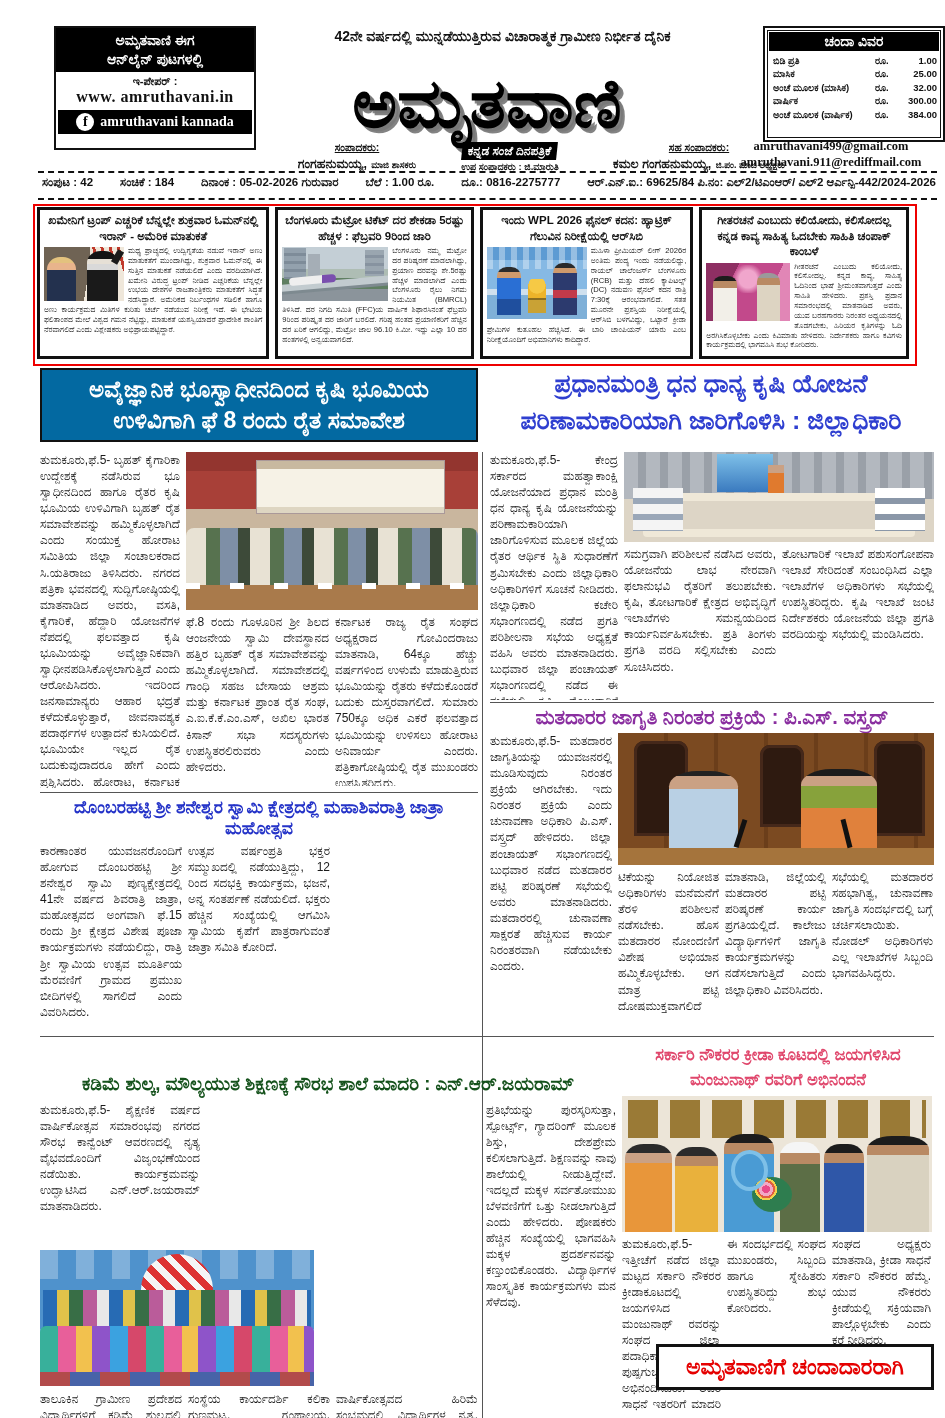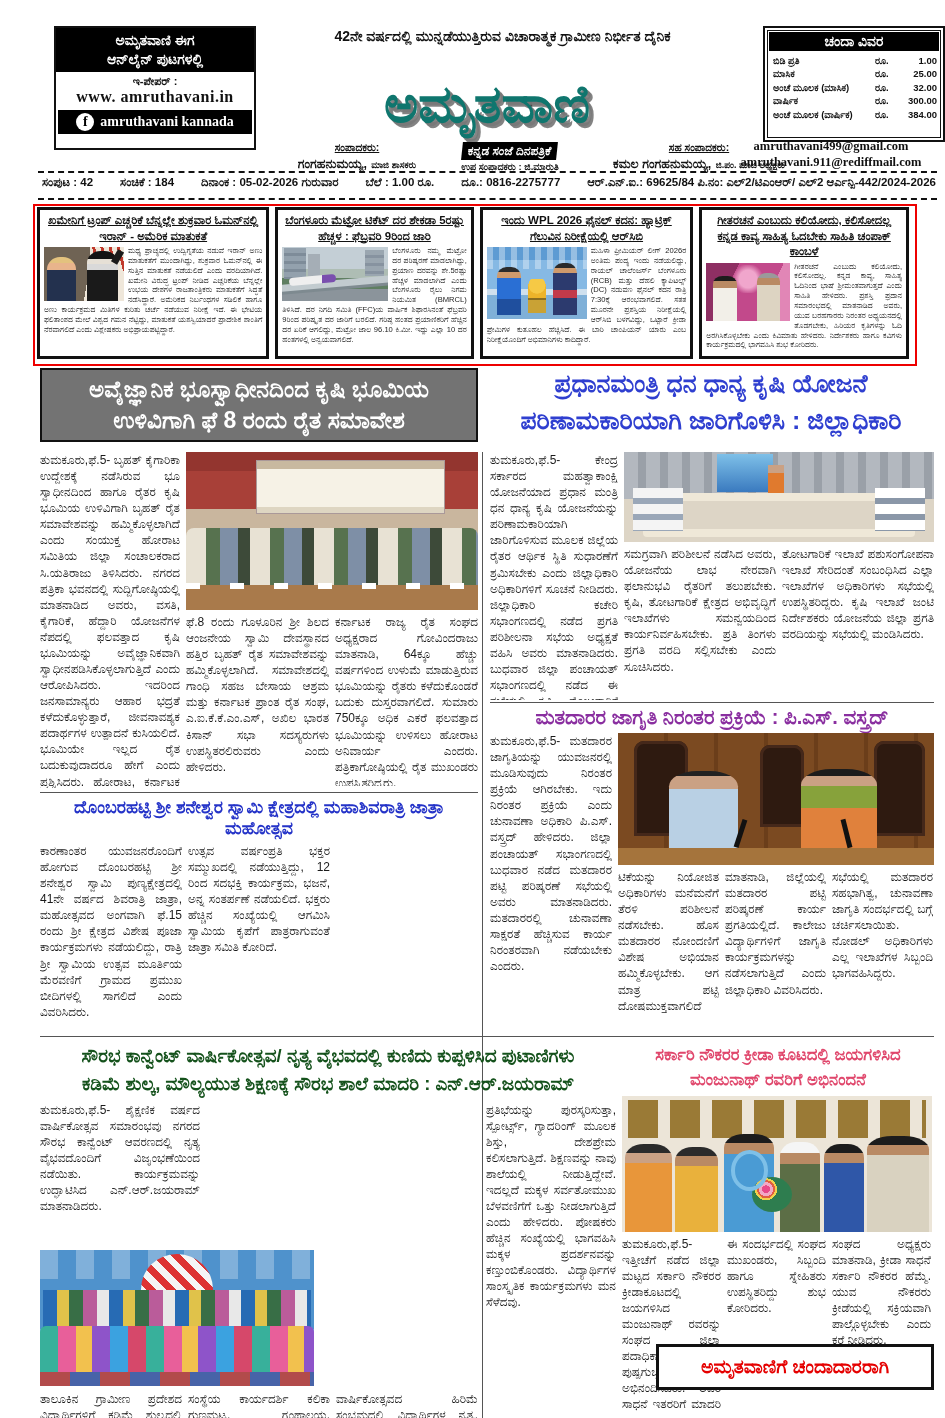--- a/index.html
+++ b/index.html
@@ -8,21 +8,21 @@
   
   #onlineBox{left:54px;top:26px;width:198px;height:120px;border:2px solid #111;background:#fff;}
   .ob-top{background:#000;color:#fff;text-align:center;font-weight:bold;font-size:14px;line-height:1.35;padding:3px 2px;}
   .ob-mid{text-align:center;padding:3px 0 2px;}
   .ob-ep{font-size:11px;font-weight:bold;}
   .ob-url{font-family:"Liberation Serif",serif;font-weight:bold;font-size:16px;letter-spacing:.5px;}
   .ob-fb{background:#000;color:#fff;margin:2px;display:flex;align-items:center;gap:6px;justify-content:center;padding:3px 2px;font-family:"Liberation Serif",serif;font-weight:bold;font-size:14px;}
   .fb-ic{width:18px;height:18px;border-radius:50%;background:#fff;color:#000;display:inline-flex;align-items:center;justify-content:center;font-weight:bold;font-family:"Liberation Serif",serif;font-size:14px;}
   #tagline{left:250px;top:28px;width:505px;text-align:center;font-weight:bold;font-size:14px;}
   #mastTitle{left:232px;top:46px;width:510px;height:116px;display:flex;align-items:center;justify-content:center;
-    font-size:52px;font-weight:bold;color:#0f766e;text-shadow:3px 3px 0 rgba(120,120,120,.9),5px 5px 0 rgba(30,30,30,.55);white-space:nowrap;}
+    font-size:68px;font-weight:bold;color:#000000;text-shadow:3px 3px 0 rgba(120,120,120,.9),5px 5px 0 rgba(30,30,30,.55);white-space:nowrap;}
   .edlabel{font-size:10.5px;font-weight:bold;text-decoration:underline;}
   .edname{font-size:12.5px;font-weight:bold;}
   .edrole{font-size:9px;font-weight:bold;}
   #editorL{left:272px;top:141px;width:170px;text-align:center;}
   #badgeWrap{left:446px;top:141px;width:128px;text-align:center;}
   .badge{background:#000;color:#fff;font-weight:bold;font-size:12px;padding:2px 6px;display:inline-block;transform:skewX(-6deg);}
   .subed{font-size:9.5px;font-weight:bold;margin-top:1px;}
   #editorR{left:584px;top:141px;width:230px;text-align:center;}
   #subsBox{left:763px;top:26px;width:174px;height:108px;border:2px solid #111;box-shadow:inset 0 0 0 2px #fff,inset 0 0 0 3px #111;background:#fff;padding:2px;}
   .subs-title{background:#000;color:#fff;font-weight:bold;text-align:center;font-size:14px;padding:1px 0;margin:2px;}
@@ -32,27 +32,27 @@
   .subs-row .v{width:40px;text-align:right;}
   #emails{left:722px;top:138px;width:218px;text-align:center;font-family:"Liberation Serif",serif;font-weight:bold;font-size:12.5px;line-height:1.3;}
   .dash{border-top:2px dashed #111;height:0;}
   #dash1{left:38px;top:171px;width:899px;}
   #dash2{left:38px;top:198px;width:899px;}
   #infoLine{left:42px;top:176px;width:894px;display:flex;justify-content:space-between;font-size:11.5px;font-weight:bold;white-space:nowrap;}
   
   #boxFrame{left:33px;top:204px;width:880px;height:158px;border:2px solid #e00;}
   #boxRow{left:37px;top:207px;width:872px;height:152px;display:flex;gap:6px;}
   .nbox{border:3px solid #111;background:#fff;padding:2px 4px;overflow:hidden;}
-  .nbox .t{font-size:11.5px;font-weight:bold;text-align:center;line-height:1.35;margin:1px 0 2px;text-decoration:underline;}
+  .nbox .t{font-size:11.5px;font-weight:bold;text-align:center;line-height:1.35;margin:1px 0 2px;}
   .nbox .b{font-size:7.6px;line-height:1.3;text-align:justify;color:#222;}
   .ph{position:relative;overflow:hidden;background:#bbb;}
   .ph i{position:absolute;display:block;}
   .fl{float:left;margin:1px 4px 1px 0;}
   
-  #redHead{left:40px;top:368px;width:438px;height:74px;background:#737373;border:2px solid #111;color:#fff;
+  #redHead{left:40px;top:368px;width:438px;height:74px;background:#0369a1;border:2px solid #111;color:#fff;
     display:flex;align-items:center;justify-content:center;text-align:center;font-weight:bold;font-size:23px;line-height:1.35;padding:0 6px;box-sizing:border-box;}
   #blueHead{left:488px;top:360px;width:446px;height:84px;color:#2f3fd0;display:flex;align-items:center;justify-content:center;
     text-align:center;font-weight:bold;font-size:25px;line-height:1.5;}
   .rule{background:#555;}
   
   .coltext{font-size:12px;line-height:1.34;text-align:justify;overflow:hidden;color:#1a1a1a;}
   #artL1{left:40px;top:452px;width:438px;height:336px;display:flex;gap:6px;}
   #artL1 .c1{width:140px;height:336px;}
   #artL1 .right{width:292px;}
   #phFarmers{width:292px;height:158px;}
@@ -89,21 +89,21 @@
   #phSchool{width:274px;height:136px;}
   #artBL .row2{display:flex;gap:6px;margin-top:5px;}
   #artBL .row2 .coltext{width:142px;height:168px;}
   #artBL .rcol{width:130px;height:318px;}
   #artBR{left:622px;top:1042px;width:312px;height:376px;}
   #artBR .hl{color:#e0476c;font-weight:bold;font-size:16.5px;text-align:center;line-height:1.5;margin-bottom:4px;}
   #phFelic{width:310px;height:136px;}
   #artBR .subcols{display:flex;gap:6px;margin-top:4px;}
   #artBR .subcols .coltext{width:99px;height:176px;}
   #subscribeBox{left:656px;top:1344px;width:272px;height:40px;border:3px solid #111;background:#fff;display:flex;align-items:center;justify-content:center;
-    color:#e50000;font-weight:bold;font-size:19px;}
+    color:#e50000;font-weight:bold;font-size:22px;}
   
   #phIran{width:80px;height:54px;background:linear-gradient(100deg,#6f6354 0 55%,#efe7da 55%);}
   #phIran i:nth-child(1){right:0;top:0;width:42%;height:44%;background:repeating-linear-gradient(75deg,#c0392b 0 3px,#efe7da 3px 8px);}
   #phIran i:nth-child(2){left:4%;bottom:0;width:36%;height:82%;background:linear-gradient(#e3c27e 0 14%,#e8b48c 14% 30%,#23314e 30%);border-radius:45% 45% 0 0/28%;}
   #phIran i:nth-child(3){right:8%;bottom:0;width:38%;height:92%;background:linear-gradient(#141414 0 16%,#e6e0d6 16% 26%,#d9d9d9 26% 38%,#1a1a1a 38%);border-radius:45% 45% 0 0/24%;}
   #phIran i:nth-child(4){right:4%;top:6%;width:9%;height:26%;background:#1a1a1a;transform:rotate(30deg);}
   #phMetro{width:106px;height:54px;background:linear-gradient(180deg,#c4cfd6 0 40%,#aebdb4 40% 58%,#5f7f62 58% 78%,#8b949b 78%);}
   #phMetro i:nth-child(1){left:2%;top:2%;width:20%;height:58%;background:repeating-linear-gradient(180deg,#93a1ad 0 5px,#7e8c99 5px 8px);}
   #phMetro i:nth-child(2){left:24%;top:12%;width:12%;height:42%;background:#a5aeb6;}
   #phMetro i:nth-child(3){right:4%;top:6%;width:18%;height:48%;background:repeating-linear-gradient(180deg,#9aa6b0 0 5px,#8793a0 5px 8px);}
@@ -360,21 +360,21 @@
           <div class="coltext">ಸಭೆಯಲ್ಲಿ ಮತದಾರರ ಸಹಭಾಗಿತ್ವ, ಚುನಾವಣಾ ಜಾಗೃತಿ ಸಂದರ್ಭದಲ್ಲಿ ಬಗ್ಗೆ ಚರ್ಚಿಸಲಾಯಿತು. ನೋಡಲ್ ಅಧಿಕಾರಿಗಳು ಎಲ್ಲ ಇಲಾಖೆಗಳ ಸಿಬ್ಬಂದಿ ಭಾಗವಹಿಸಿದ್ದರು.</div>
         </div>
       </div>
     </div>
   </div>
 
   <div class="abs rule" id="hrB"></div>
 
   <div class="abs" id="artBL">
     <div class="hl">
-      <span>ಸೌರಭ ಕಾನ್ವೆಂಟ್ ವಾರ್ಷಿಕೋತ್ಸವ/ ನೃತ್ಯ ವೈಭವದಲ್ಲಿ ಕುಣಿದು ಕುಪ್ಪಳಿಸಿದ ಪುಟಾಣಿಗಳು</span><br>
+      <br>
       <span>ಕಡಿಮೆ ಶುಲ್ಕ, ಮೌಲ್ಯಯುತ ಶಿಕ್ಷಣಕ್ಕೆ ಸೌರಭ ಶಾಲೆ ಮಾದರಿ : ಎನ್.ಆರ್.ಜಯರಾಮ್</span>
     </div>
     <div class="body">
       <div class="lregion">
         <div class="row1">
           <div class="coltext">ತುಮಕೂರು,ಫೆ.5- ಶೈಕ್ಷಣಿಕ ವರ್ಷದ ವಾರ್ಷಿಕೋತ್ಸವ ಸಮಾರಂಭವು ನಗರದ ಸೌರಭ ಕಾನ್ವೆಂಟ್ ಆವರಣದಲ್ಲಿ ನೃತ್ಯ ವೈಭವದೊಂದಿಗೆ ವಿಜೃಂಭಣೆಯಿಂದ ನಡೆಯಿತು. ಕಾರ್ಯಕ್ರಮವನ್ನು ಉದ್ಘಾಟಿಸಿದ ಎನ್.ಆರ್.ಜಯರಾಮ್ ಮಾತನಾಡಿದರು.</div>
           <div class="ph" id="phSchool">
               <i></i>
               <i></i>
               <i></i>

